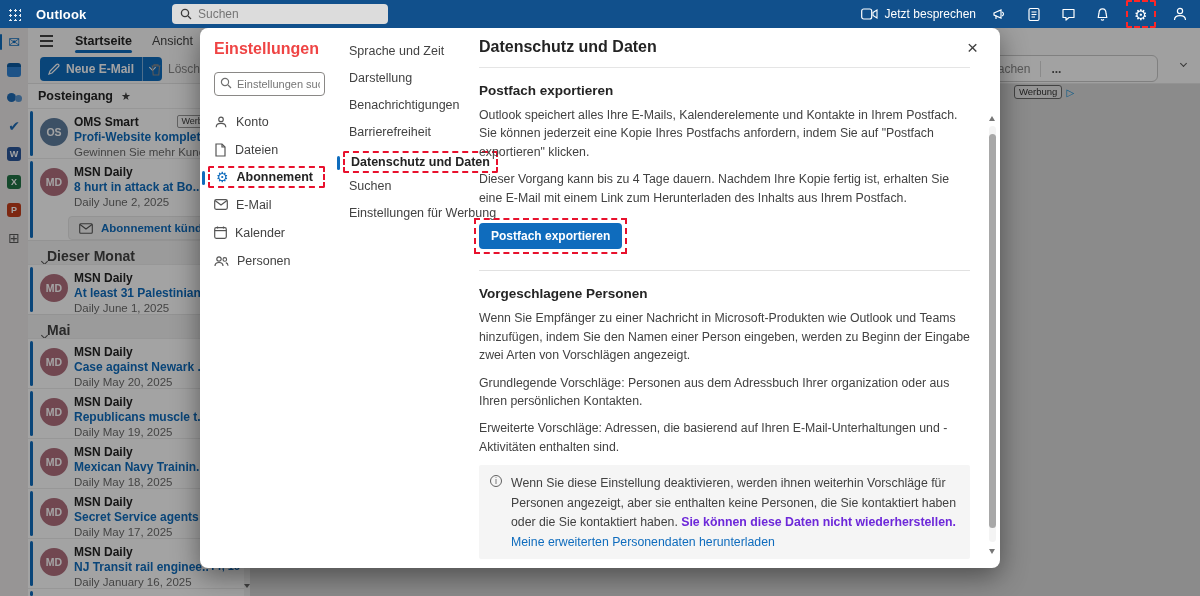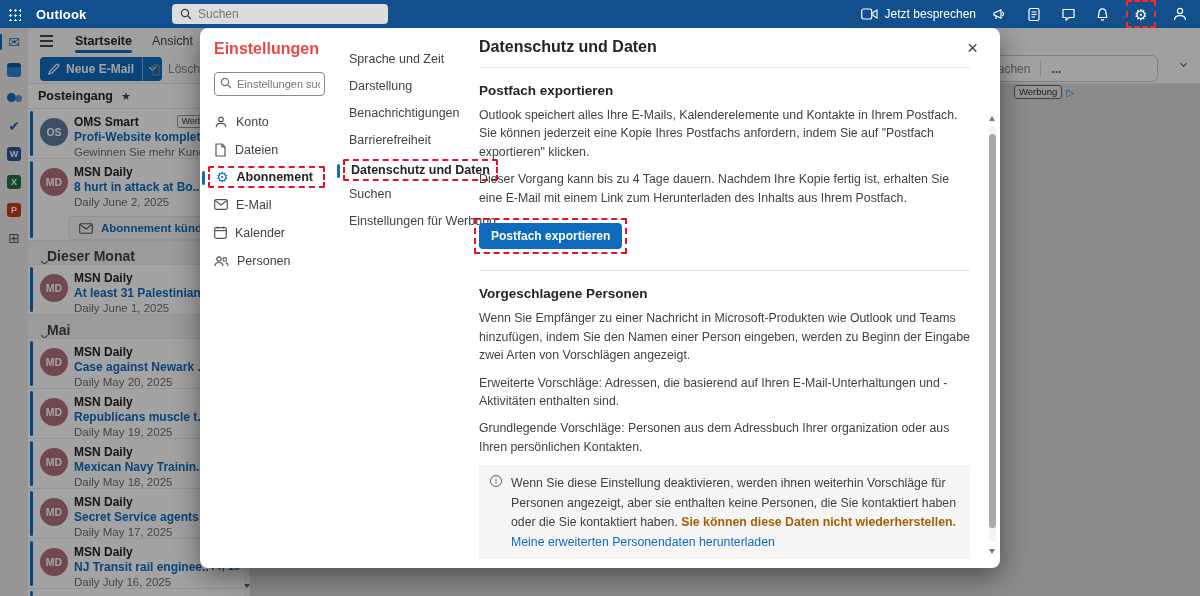--- a/index.html
+++ b/index.html
@@ -96,38 +96,38 @@
   .m-title { font-size:16px; font-weight:bold; color:#ef4444; margin-bottom:14px; }
   .s-search { position:relative; }
   .s-search input { width:111px; height:24px; border:1px solid #8a8886; border-radius:4px; padding:0 4px 0 22px; font-size:11px; color:#424242; outline:none; font-family:inherit; background:#fff; }
   .s-search .mag { position:absolute; left:6px; top:5px; }
   .nav { margin-top:16px; }
   .nav-item { display:flex; align-items:center; gap:8px; height:19px; margin-bottom:9px; font-size:12.5px; color:#424242; cursor:pointer; position:relative; }
   .nav-item svg { flex:0 0 auto; }
   .sel-wrap { position:relative; display:flex; align-items:center; gap:8px; border:2px dashed #e8112d; border-radius:2px; padding:2px 8px 2px 6px; margin:-2px 0 7px -6px; cursor:pointer; font-size:12.5px; font-weight:bold; color:#242424; }
   .selbar { position:absolute; left:-8px; top:3px; width:3px; height:14px; background:#0f6cbd; border-radius:2px; }
   .gear-blue { color:#0f6cbd; font-size:14px; line-height:1; }
-  .m-mid { position:absolute; left:135px; top:0; width:130px; height:540px; padding:24px 6px 0 14px; }
+  .m-mid { position:absolute; left:135px; top:0; width:130px; height:540px; padding:16px 6px 0 14px; }
   .mid-item { height:19px; margin-bottom:8px; font-size:12.5px; color:#424242; cursor:pointer; white-space:nowrap; }
   .mid-sel { position:relative; display:inline-block; border:2px dashed #e8112d; border-radius:2px; padding:2px 6px; margin:-2px 0 6px -6px; font-weight:bold; color:#242424; font-size:12.5px; white-space:nowrap; cursor:pointer; }
 
   .m-right { position:absolute; left:265px; right:0; top:0; bottom:0; padding:10px 30px 0 14px; overflow:hidden; }
   .panel-head { display:flex; align-items:flex-start; }
   .panel-title { font-size:16px; font-weight:bold; color:#242424; flex:1; }
   .close-btn { border:none; background:transparent; font-size:19px; line-height:1; color:#424242; cursor:pointer; margin-right:-12px; padding:0 4px; font-family:inherit; }
   .head-div { border-bottom:1px solid #e5e5e5; margin:10px 0 0; }
   .sec-h { font-size:13.5px; font-weight:bold; color:#242424; margin:15px 0 8px; }
   .p { font-size:12.3px; color:#424242; line-height:1.5; margin-bottom:9px; max-width:505px; }
   .dash-wrap { display:inline-block; border:2px dashed #e8112d; padding:3px; margin:2px 0 0 -5px; }
   .btn-primary { background:#0f6cbd; color:#fff; border:none; border-radius:4px; padding:6px 12px; font-size:12px; font-weight:bold; cursor:pointer; font-family:inherit; }
   .hr { border-top:1px solid #e1e1e1; margin:16px 0 0; }
   .infobox { position:relative; background:#f5f5f5; border-radius:2px; padding:8px 12px 8px 32px; max-width:500px; margin:2px 0 12px; }
   .infobox .i-ic { position:absolute; left:11px; top:10px; width:12px; height:12px; border:1px solid #616161; border-radius:50%; color:#616161; font-size:9px; line-height:11px; text-align:center; font-style:normal; }
   .infobox .txt { font-size:12.3px; color:#424242; line-height:1.5; }
-  .infobox b { color:#a16207; }
+  .infobox b { color:#6d28d9; }
   .link { display:inline-block; color:#0f6cbd; font-size:12.3px; text-decoration:none; cursor:pointer; }
   .m-scroll { position:absolute; right:4px; top:98px; bottom:26px; width:7px; }
   .m-scroll .track { position:absolute; inset:0; background:#f4f4f4; border-radius:4px; }
   .m-scroll .thumb { position:absolute; left:0; top:8px; bottom:14px; width:7px; background:#a8a8a8; border-radius:4px; }
   .m-scroll .up { position:absolute; left:0; top:-10px; width:0; height:0; border-left:3.5px solid transparent; border-right:3.5px solid transparent; border-bottom:5px solid #777; }
   .m-scroll .down { position:absolute; left:0; bottom:-12px; width:0; height:0; border-left:3.5px solid transparent; border-right:3.5px solid transparent; border-top:5px solid #777; }
 </style>
 </head>
 <body>
 
@@ -361,21 +361,21 @@
         <span class="date">Sa, 17</span>
       </div>
 
       <div class="row">
         <span class="unread"></span>
         <span class="av av-md">MD</span>
         <div class="l1">
             <span class="sender">MSN Daily</span>
           </div>
         <div class="l2">NJ Transit rail enginee...</div>
-        <div class="l3">Daily July 16, 2025</div>
+        <div class="l3">Daily January 16, 2025</div>
         <span class="date">Fr, 16</span>
       </div>
       <div class="row-stub">
           <span class="unread"></span>
         </div>
     </div>
     <div class="list-scroll">
         <span class="tri"></span>
       </div>
   </div>
@@ -472,22 +472,22 @@
       <p class="p">Outlook speichert alles Ihre E-Mails, Kalenderelemente und Kontakte in Ihrem Postfach. Sie können jederzeit eine Kopie Ihres Postfachs anfordern, indem Sie auf "Postfach exportieren" klicken.</p>
       <p class="p">Dieser Vorgang kann bis zu 4 Tage dauern. Nachdem Ihre Kopie fertig ist, erhalten Sie eine E-Mail mit einem Link zum Herunterladen des Inhalts aus Ihrem Postfach.</p>
       <div class="dash-wrap">
         <button class="btn-primary">Postfach exportieren</button>
       </div>
 
       <div class="hr"></div>
 
       <div class="sec-h">Vorgeschlagene Personen</div>
       <p class="p">Wenn Sie Empfänger zu einer Nachricht in Microsoft-Produkten wie Outlook und Teams hinzufügen, indem Sie den Namen einer Person eingeben, werden zu Beginn der Eingabe zwei Arten von Vorschlägen angezeigt.</p>
+      <p class="p">Grundlegende Vorschläge: Personen aus dem Adressbuch Ihrer organization oder aus Ihren persönlichen Kontakten.</p>
       <p class="p">Erweiterte Vorschläge: Adressen, die basierend auf Ihren E-Mail-Unterhaltungen und -Aktivitäten enthalten sind.</p>
-      <p class="p">Grundlegende Vorschläge: Personen aus dem Adressbuch Ihrer organization oder aus Ihren persönlichen Kontakten.</p>
       <div class="infobox">
         <i class="i-ic">i</i>
         <span class="txt"><span>Wenn Sie diese Einstellung deaktivieren, werden ihnen weiterhin Vorschläge für Personen angezeigt, aber sie enthalten keine Personen, die Sie kontaktiert haben oder die Sie kontaktiert haben. </span><b>Sie können diese Daten nicht wiederherstellen.</b><br>
         <a class="link">Meine erweiterten Personendaten herunterladen</a></span>
       </div>
       
       
 
       
 

